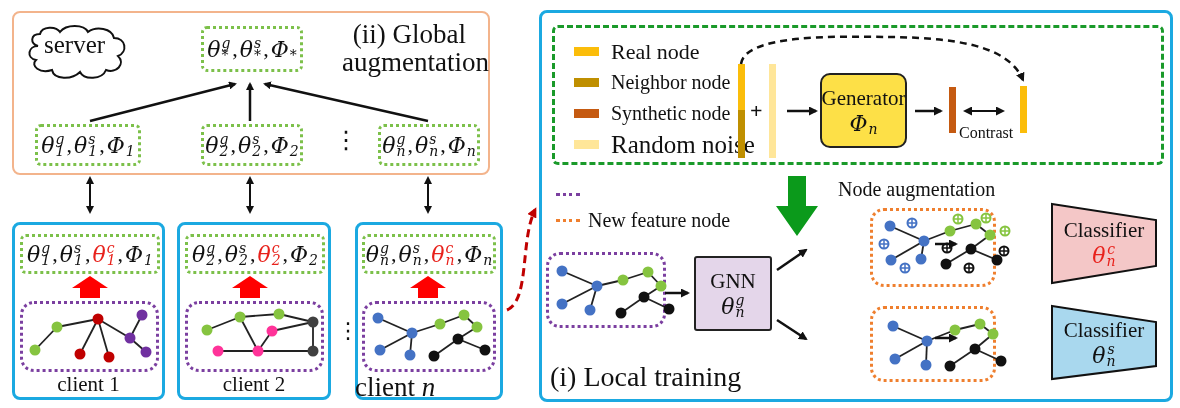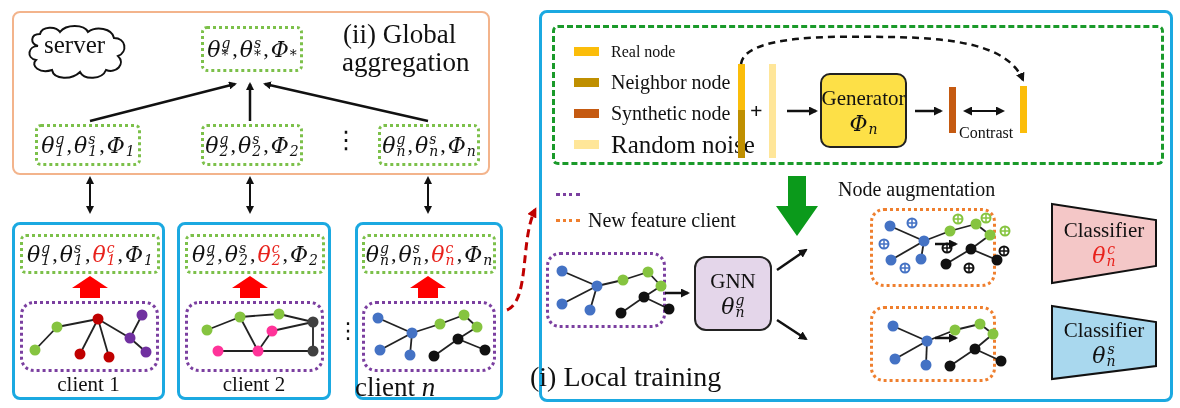--- a/index.html
+++ b/index.html
@@ -21,21 +21,21 @@
 
 <div class="abs" style="left:12px; top:11px; width:478px; height:164px; border:2px solid #f3b48c; border-radius:8px; box-sizing:border-box;"></div>
 
 <svg class="abs" style="left:24px; top:24px;" width="110" height="60" viewBox="0 0 110 60">
   <path d="M14 22 C6 20 6 10 16 10 C18 2 32 2 36 8 C42 0 60 0 64 8 C72 2 88 4 90 14 C102 14 104 28 94 32 C102 40 92 50 82 46 C78 56 60 56 56 48 C48 56 30 56 28 46 C16 50 6 42 12 36 C2 34 4 22 14 22 Z" fill="#fff" stroke="#111" stroke-width="2"></path>
 </svg>
 <div class="abs serif" style="left:44px; top:31px; font-size:25px;">server</div>
 
 <div class="abs serif" style="left:330px; top:20px; font-size:27px; line-height:28px; text-align:center;">
   <div>(ii) Global</div>
-  <div style="padding-left:12px;">aggregation</div>
+  <div style="padding-left:12px;">augmentation</div>
 </div>
 
 <div class="abs paramset green-dots" style="left:201px; top:26px; width:96px; height:40px;">
   <span class="pitem">
       <span class="base">θ</span>
       <span class="idx">
         <span>g</span>
         <span>*</span>
       </span>
     </span>
@@ -343,21 +343,21 @@
   <span>client </span><span style="font-style:italic;">n</span>
 </div>
 
 <div class="abs" style="left:539px; top:10px; width:634px; height:392px; border:3px solid #1ba9e1; border-radius:8px; box-sizing:border-box;"></div>
 
 <div class="abs" style="left:552px; top:25px; width:612px; height:140px; border:3px dashed #1a9a2a; border-radius:6px; box-sizing:border-box;"></div>
 
 <div class="abs" style="left:574px; top:36px;">
   <div style="display:flex; align-items:center; height:31px;">
     <span style="width:25px; height:9px; background:#fbbd0a; display:inline-block; margin-right:12px;"></span>
-    <span class="serif" style="font-size:16px;">Real node</span>
+    <span class="serif" style="font-size:22px;">Real node</span>
   </div>
   <div style="display:flex; align-items:center; height:31px;">
     <span style="width:25px; height:9px; background:#bf8f00; display:inline-block; margin-right:12px;"></span>
     <span class="serif" style="font-size:20px;">Neighbor node</span>
   </div>
   <div style="display:flex; align-items:center; height:31px;">
     <span style="width:25px; height:9px; background:#c55a11; display:inline-block; margin-right:12px;"></span>
     <span class="serif" style="font-size:20px;">Synthetic node</span>
   </div>
   <div style="display:flex; align-items:center; height:31px;">
@@ -406,21 +406,21 @@
     </div>
 </div>
 <div class="abs serif" style="left:959px; top:124px; font-size:16px;">Contrast</div>
 
 <div class="abs" style="left:556px; top:181px;">
   <div style="display:flex; align-items:center; height:26px;">
     <span style="width:24px; border-top:3px dotted #7b3fa0; display:inline-block; margin-right:8px;"></span>
   </div>
   <div style="display:flex; align-items:center; height:26px;">
     <span style="width:24px; border-top:3px dotted #ef7f2e; display:inline-block; margin-right:8px;"></span>
-    <span class="serif" style="font-size:20px;">New feature client</span>
+    <span class="serif" style="font-size:20px;">New feature node</span>
   </div>
 </div>
 
 <svg class="abs" style="left:772px; top:176px;" width="50" height="62">
   <path d="M16 0 L34 0 L34 30 L46 30 L25 60 L4 30 L16 30 Z" fill="#0b9a1b"></path>
 </svg>
 <div class="abs serif" style="left:838px; top:178px; font-size:20px;">Node augmentation</div>
 
 <div class="abs purple-dots" style="left:546px; top:252px; width:114px; height:70px;"></div>
 
@@ -532,21 +532,21 @@
       <circle cx="926" cy="365" r="5.5" fill="#4472c4"></circle>
       <circle cx="955" cy="330" r="5.5" fill="#86c440"></circle>
       <circle cx="980" cy="324" r="5.5" fill="#86c440"></circle>
       <circle cx="993" cy="334" r="5.5" fill="#86c440"></circle>
       <circle cx="975" cy="349" r="5.5" fill="#111111"></circle>
       <circle cx="950" cy="366" r="5.5" fill="#111111"></circle>
       <circle cx="1001" cy="361" r="5.5" fill="#111111"></circle>
     </g>
   </svg>
 
-<div class="abs" style="left:694px; top:256px; width:78px; height:75px; background:#e4d6ea; border:2px solid #222; border-radius:12px; box-sizing:border-box; display:flex; flex-direction:column; align-items:center; justify-content:center;">
+<div class="abs" style="left:694px; top:256px; width:78px; height:75px; background:#e4d6ea; border:2px solid #222; border-radius:3px; box-sizing:border-box; display:flex; flex-direction:column; align-items:center; justify-content:center;">
   <div class="serif" style="font-size:21px;">GNN</div>
   <div class="pitem paramset" style="font-size:22px;">
       <span class="base">θ</span>
       <span class="idx">
         <span>g</span>
         <span>n</span>
       </span>
     </div>
 </div>
 
@@ -580,13 +580,13 @@
   <div class="serif" style="font-size:21px;">Classifier</div>
   <div class="pitem paramset" style="font-size:22px; justify-content:center; width:100%;">
       <span class="base">θ</span>
       <span class="idx">
         <span>s</span>
         <span>n</span>
       </span>
     </div>
 </div>
 
-<div class="abs serif" style="left:530px; top:361px; font-size:28px;">(i) Local training</div>
+<div class="abs serif" style="left:550px; top:361px; font-size:28px;">(i) Local training</div>
 
 </body></html>

